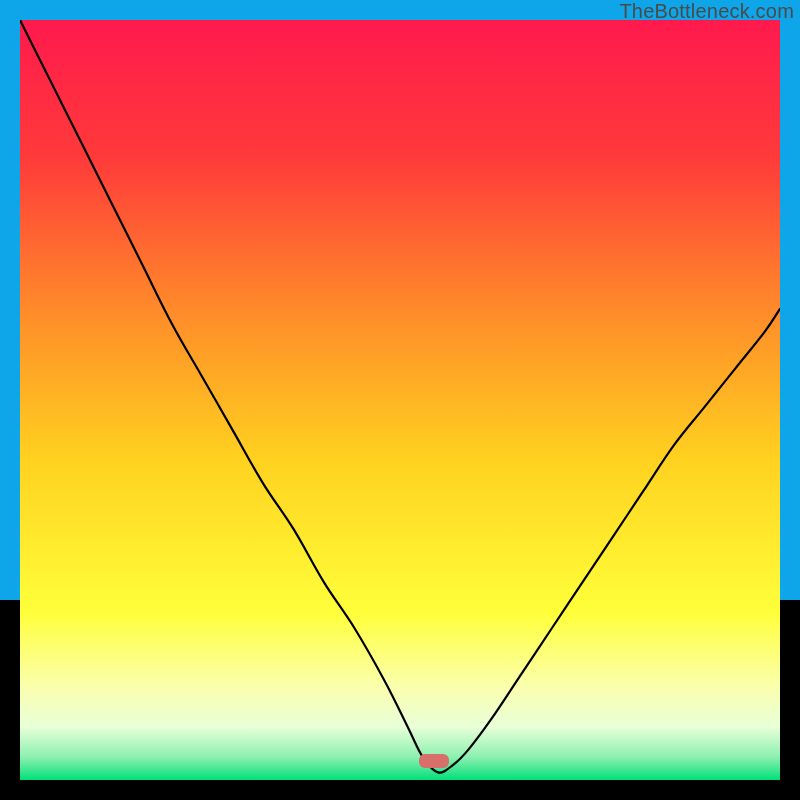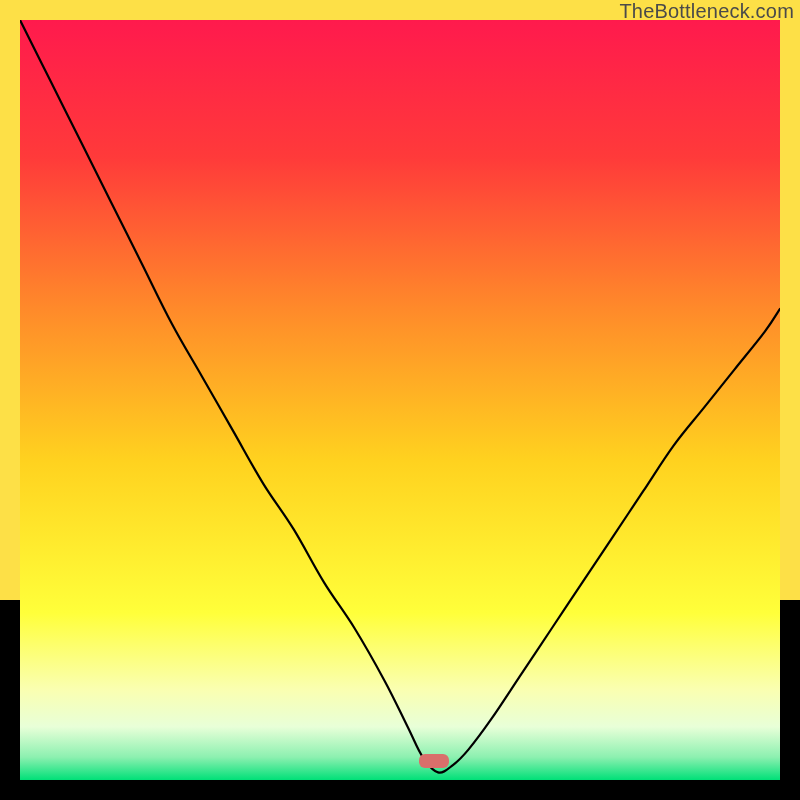--- a/index.html
+++ b/index.html
@@ -9,21 +9,21 @@
     height: 800px;
     background: #000;
     overflow: hidden;
   }
   .frame {
     position: absolute;
     left: 0;
     top: 0;
     width: 800px;
     height: 600px;
-    background: #fde047;
+    background: #0ea5e9;
   }
   .plot {
     position: absolute;
     left: 20px;
     top: 20px;
     width: 760px;
     height: 760px;
     overflow: hidden;
   }
   .gradient {

